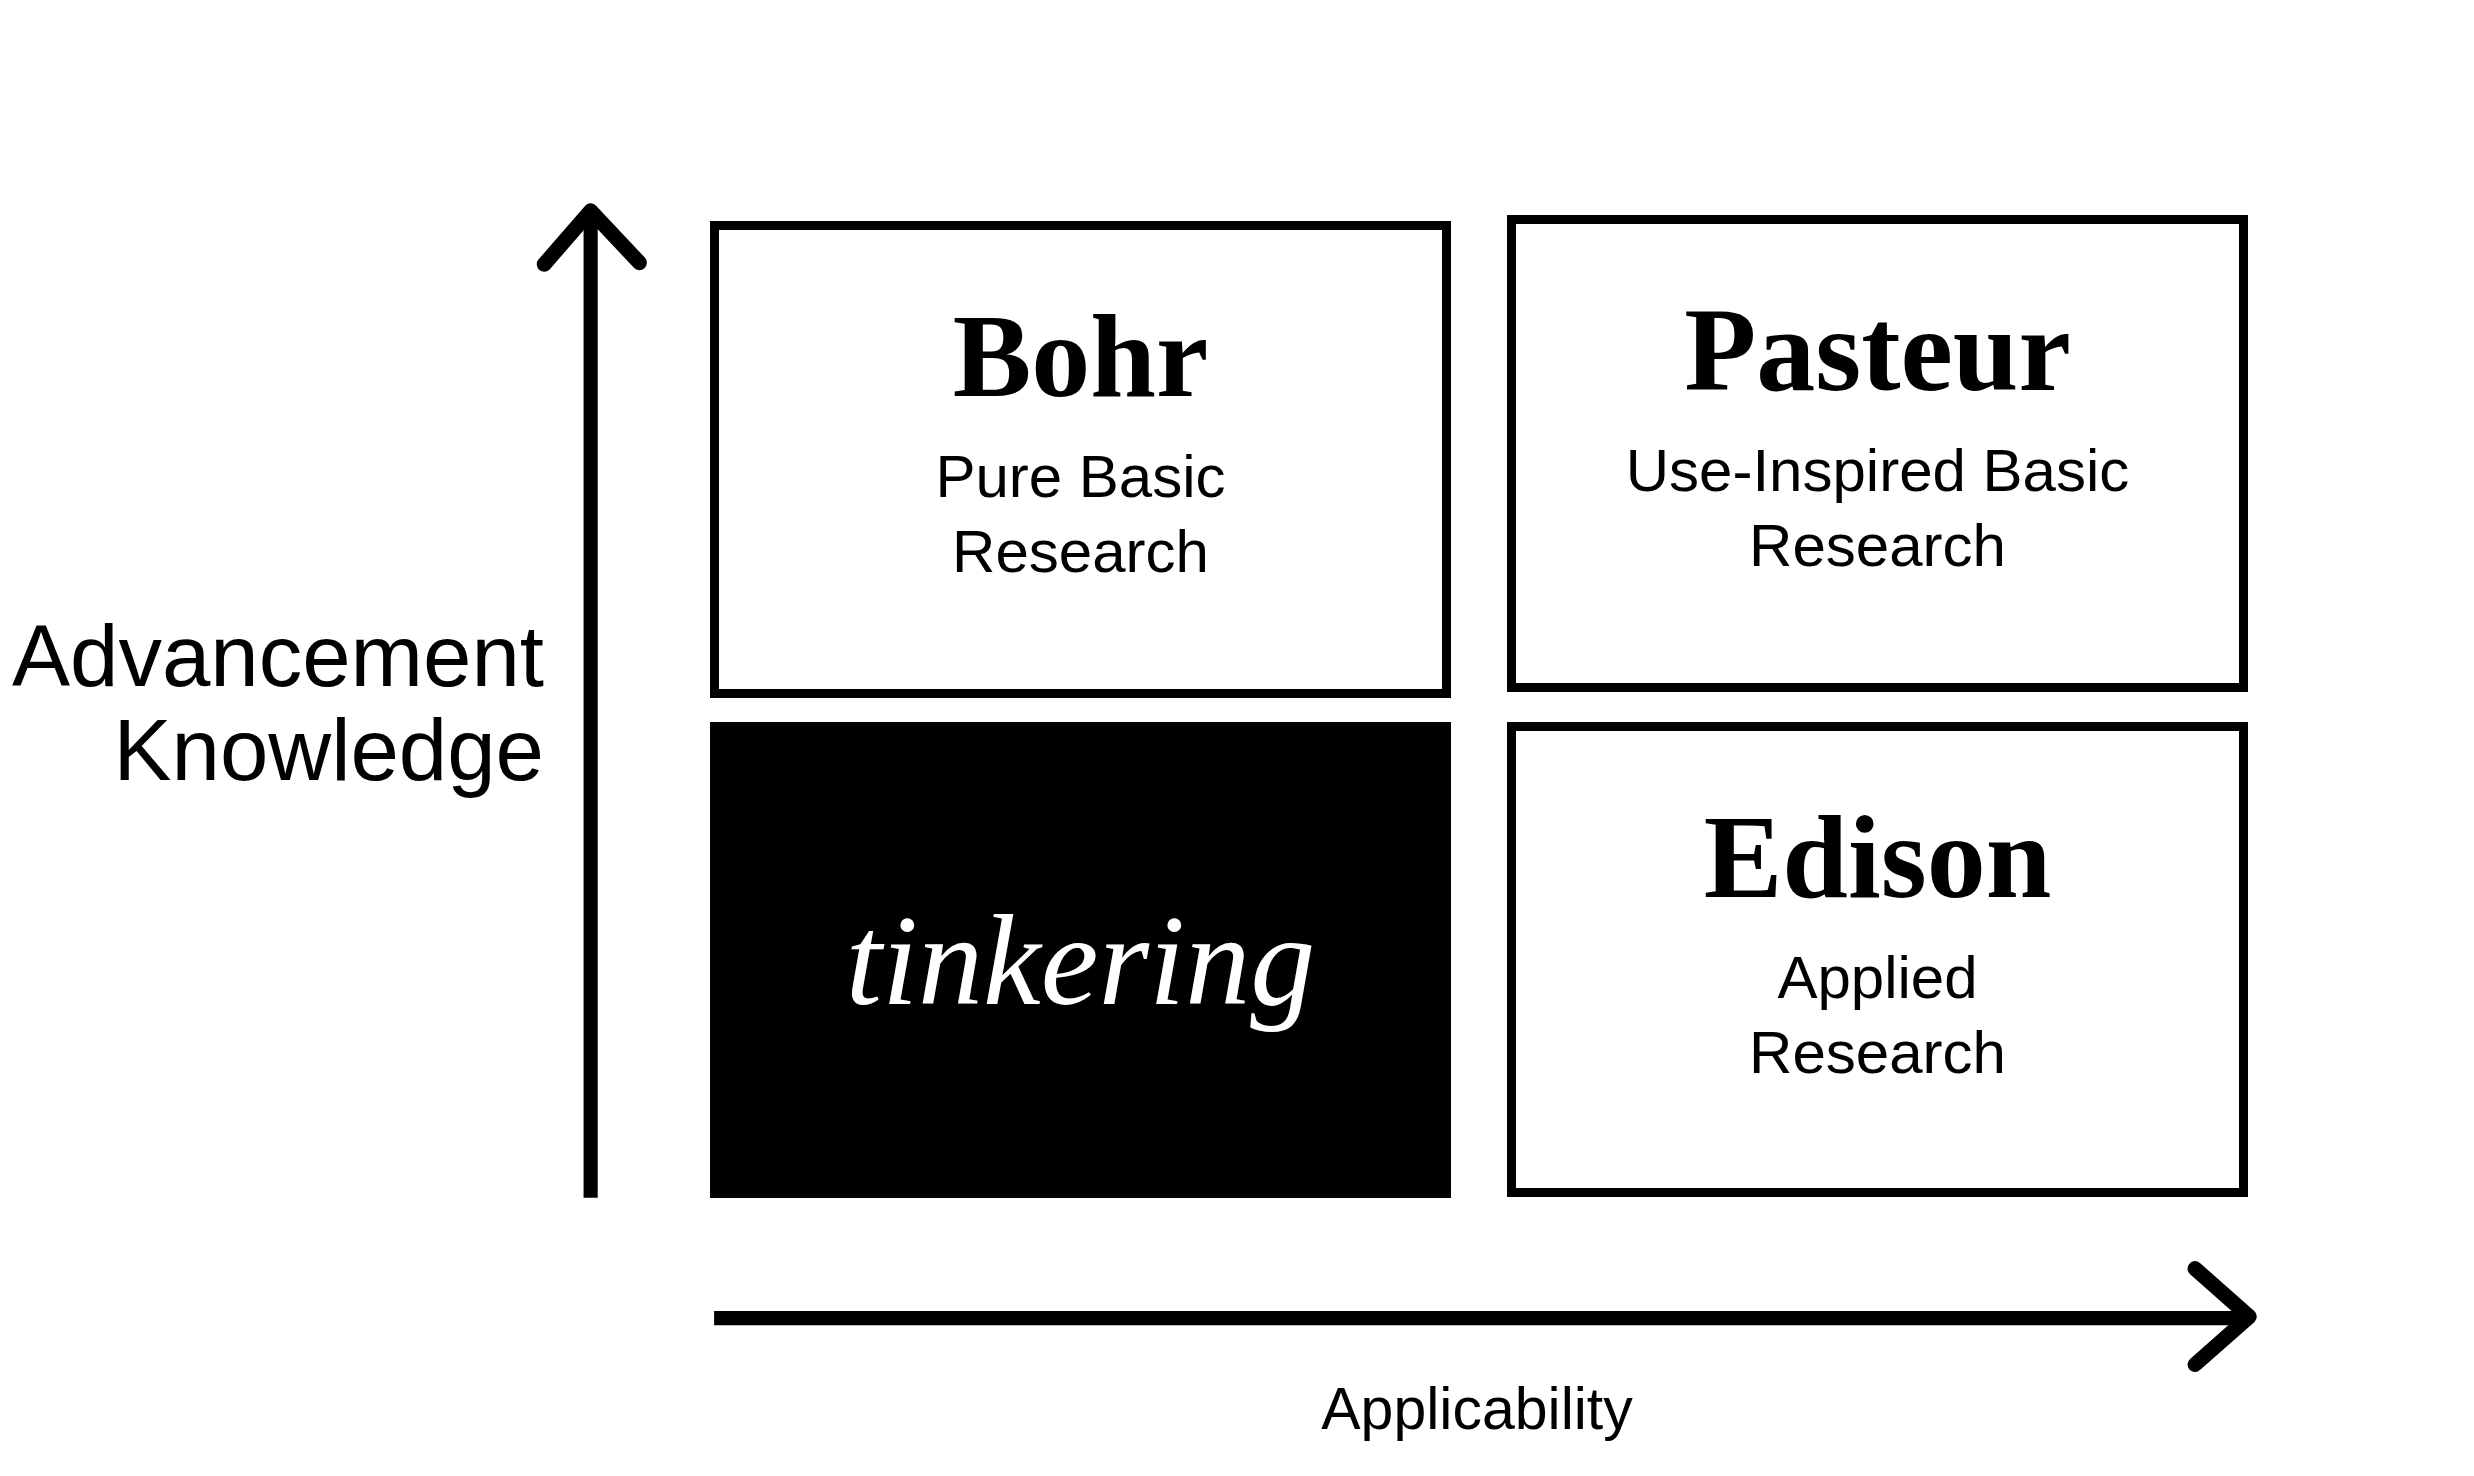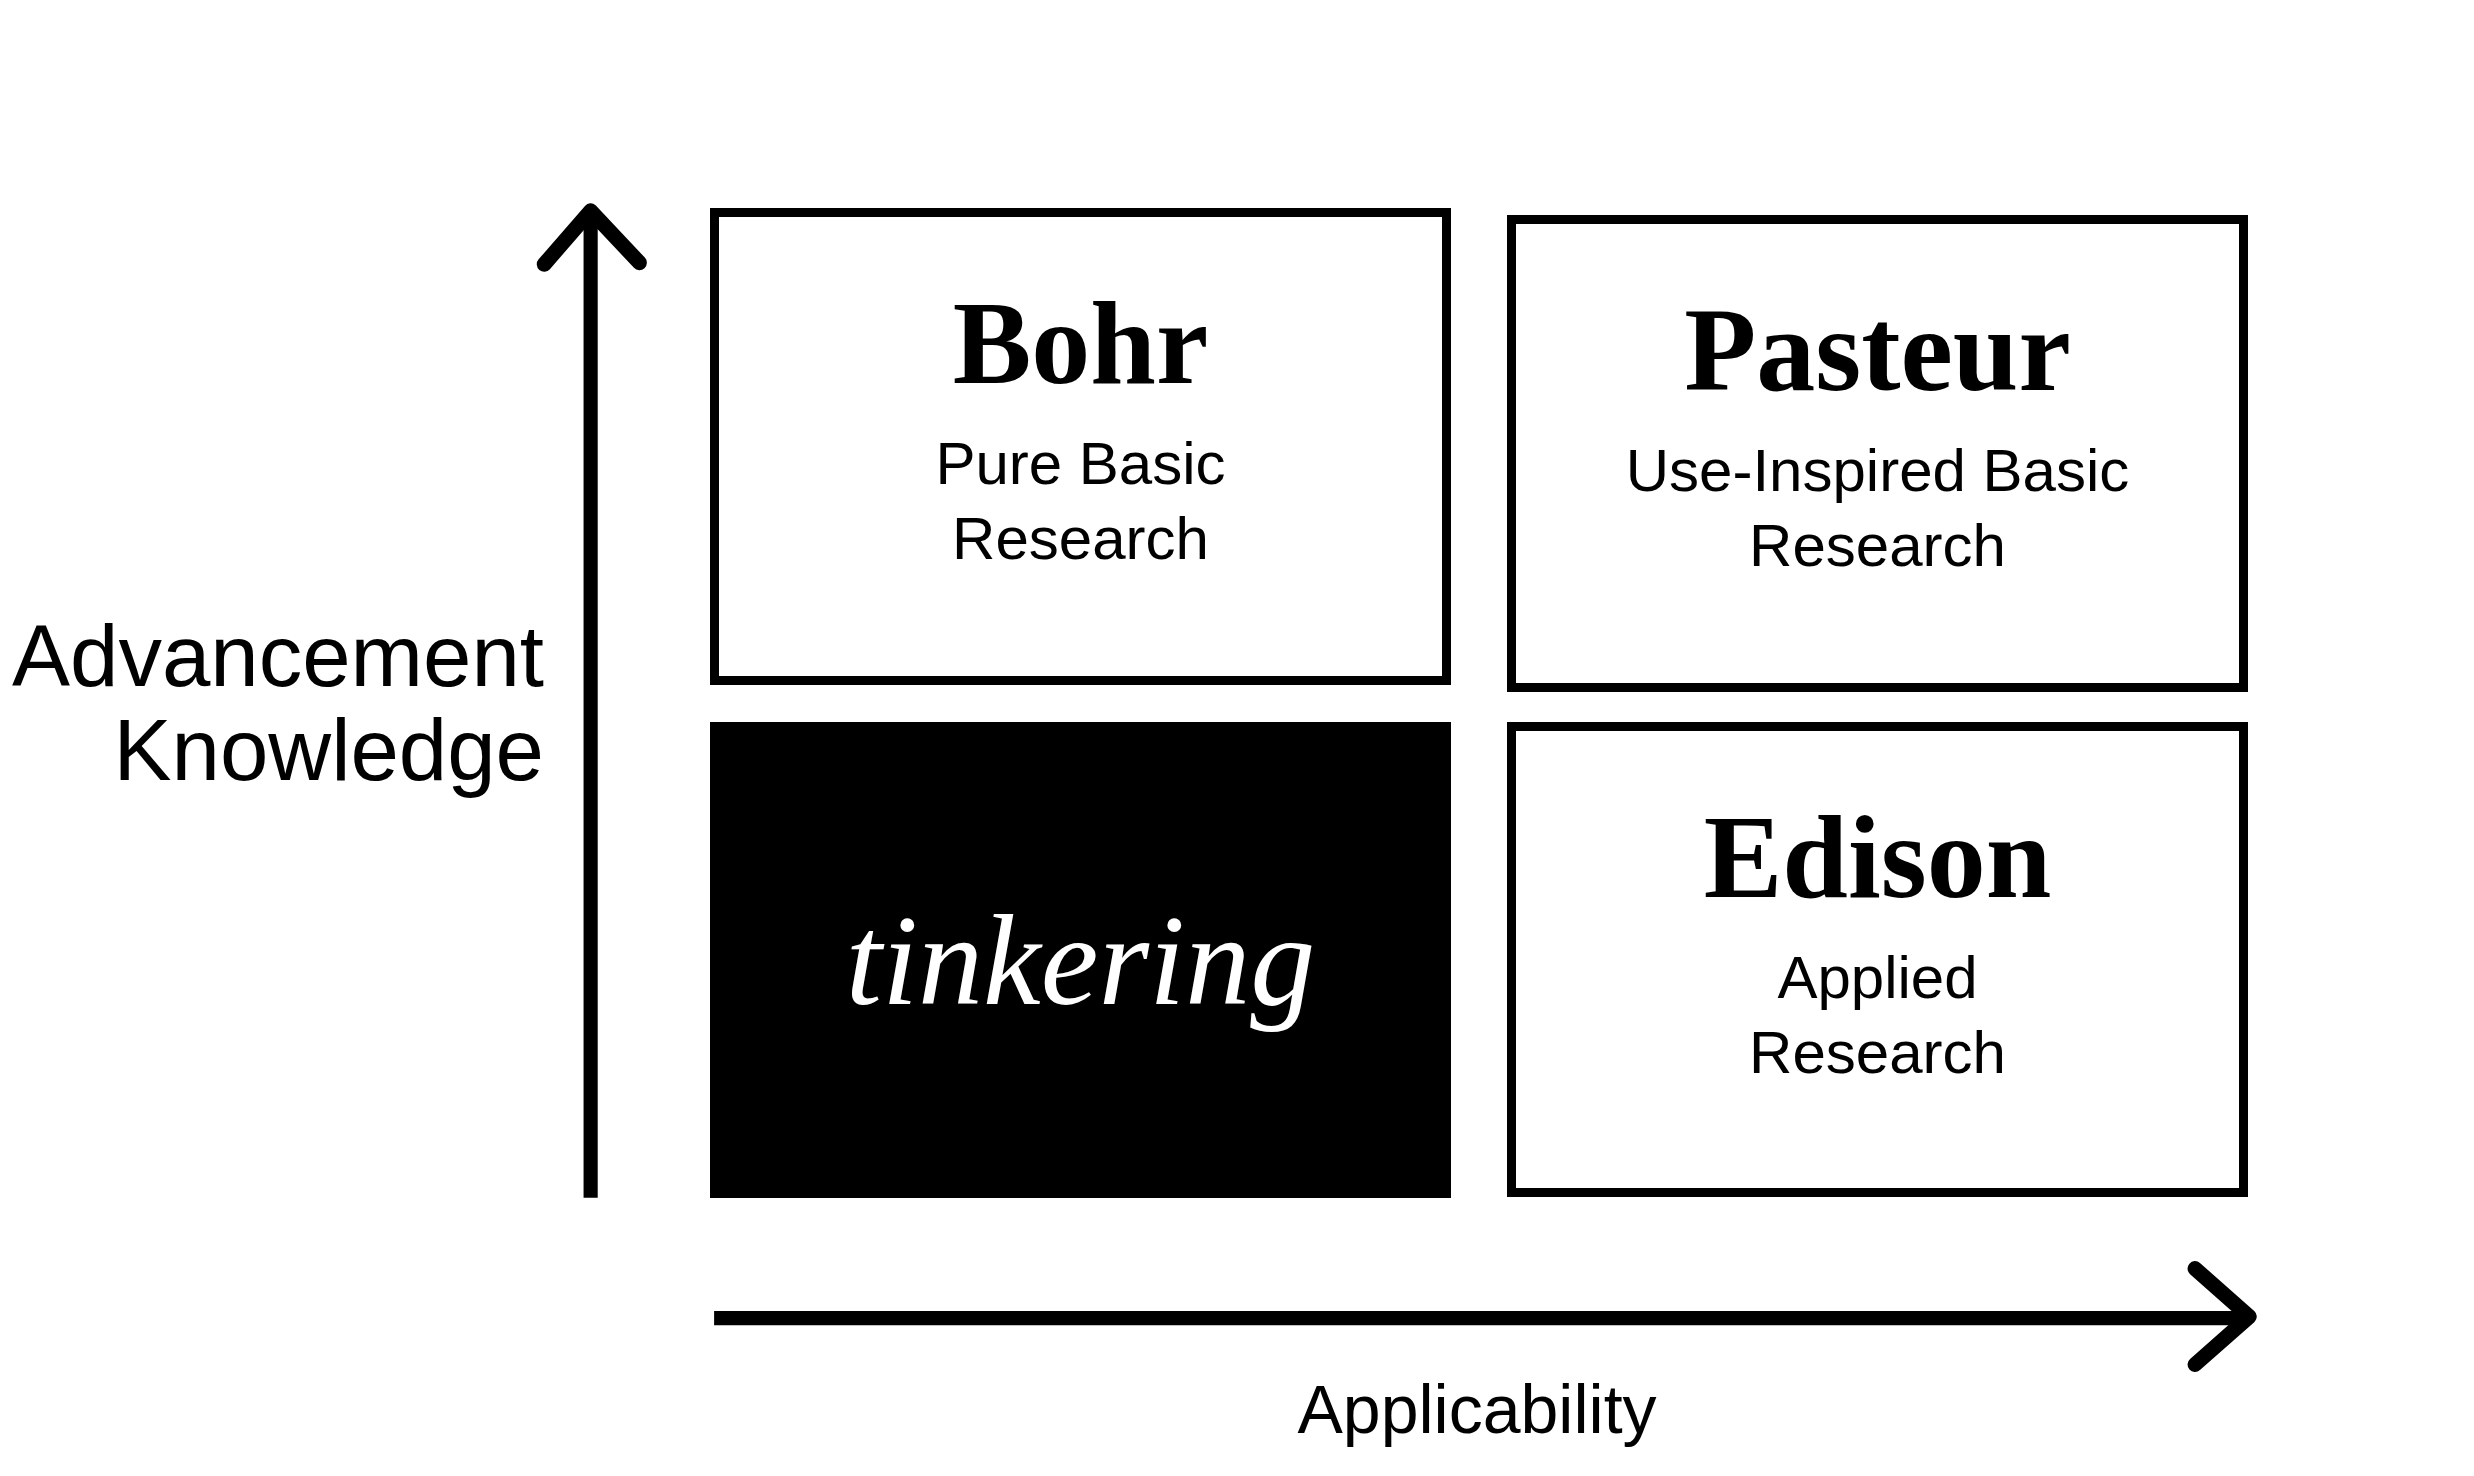--- a/index.html
+++ b/index.html
@@ -16,21 +16,21 @@
   .axes-svg { position:absolute; left:0; top:0; width:2475px; height:1477px; color:var(--ink); }
 
   .quad {
     position:absolute;
     border:9.4px solid var(--ink);
     background:var(--bg);
     display:flex; flex-direction:column; align-items:center;
     padding-top:68px;
     text-align:center;
   }
-  .quad-bohr    { left:710px;  top:208px; width:741px; height:477px; }
+  .quad-bohr    { left:710px;  top:221px; width:741px; height:477px; }
   .quad-pasteur { left:1507px; top:215px; width:741px; height:477px; }
   .quad-edison  { left:1507px; top:722px; width:741px; height:475px; }
   .quad-tinkering {
     left:710px; top:722px; width:741px; height:476px;
     background:var(--ink); border:none;
     display:flex; flex-direction:row; align-items:center; justify-content:center;
     padding-top:0;
     text-align:center;
   }
   .quad-title {
@@ -55,21 +55,21 @@
     position:absolute;
     left:0; top:609px; width:544px;
     text-align:right;
     font-size:87px; line-height:94px;
     white-space:nowrap;
   }
   .x-axis-label {
     position:absolute;
     left:714px; top:1366px; width:1526px;
     text-align:center;
-    font-size:68px; line-height:87px;
+    font-size:59px; line-height:87px;
     white-space:nowrap;
   }
 </style>
 </head>
 <body>
 
 <div class="canvas">
 
   <svg class="axes-svg" viewBox="0 0 3147 1878" aria-hidden="true">
     <g stroke="currentColor" fill="none">

